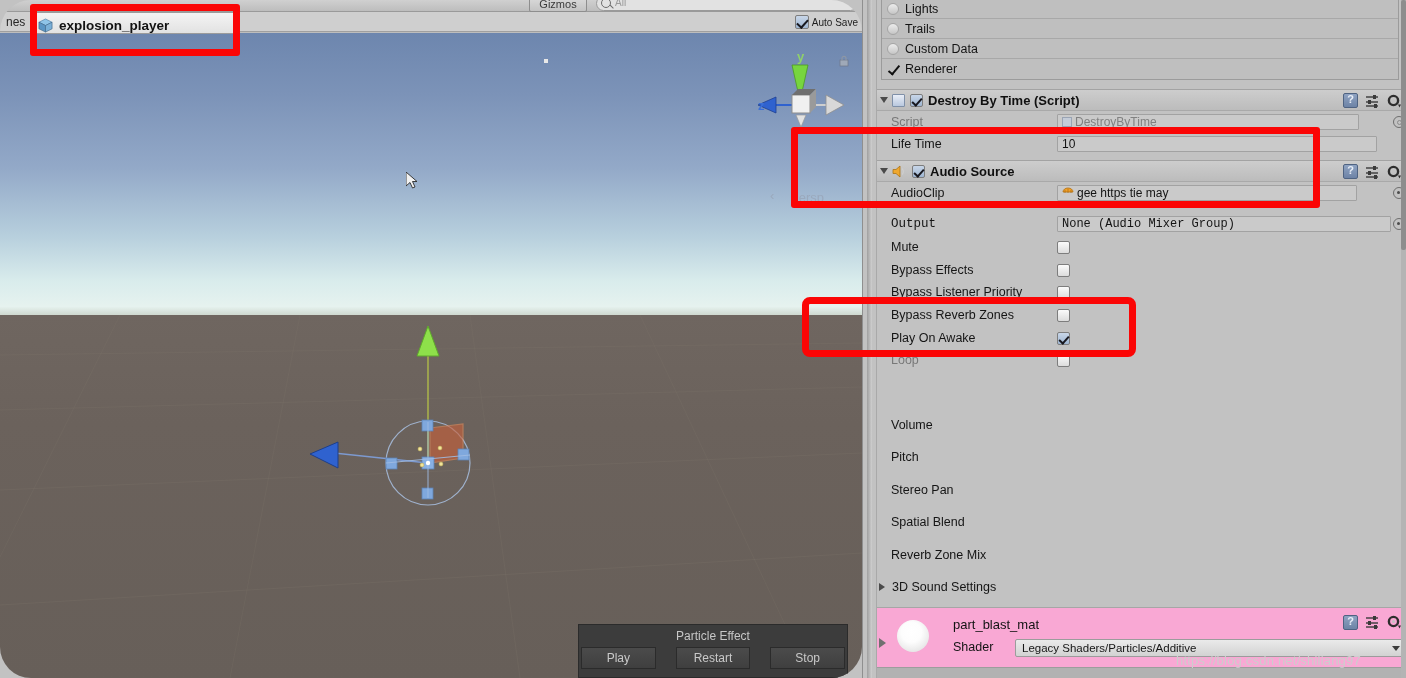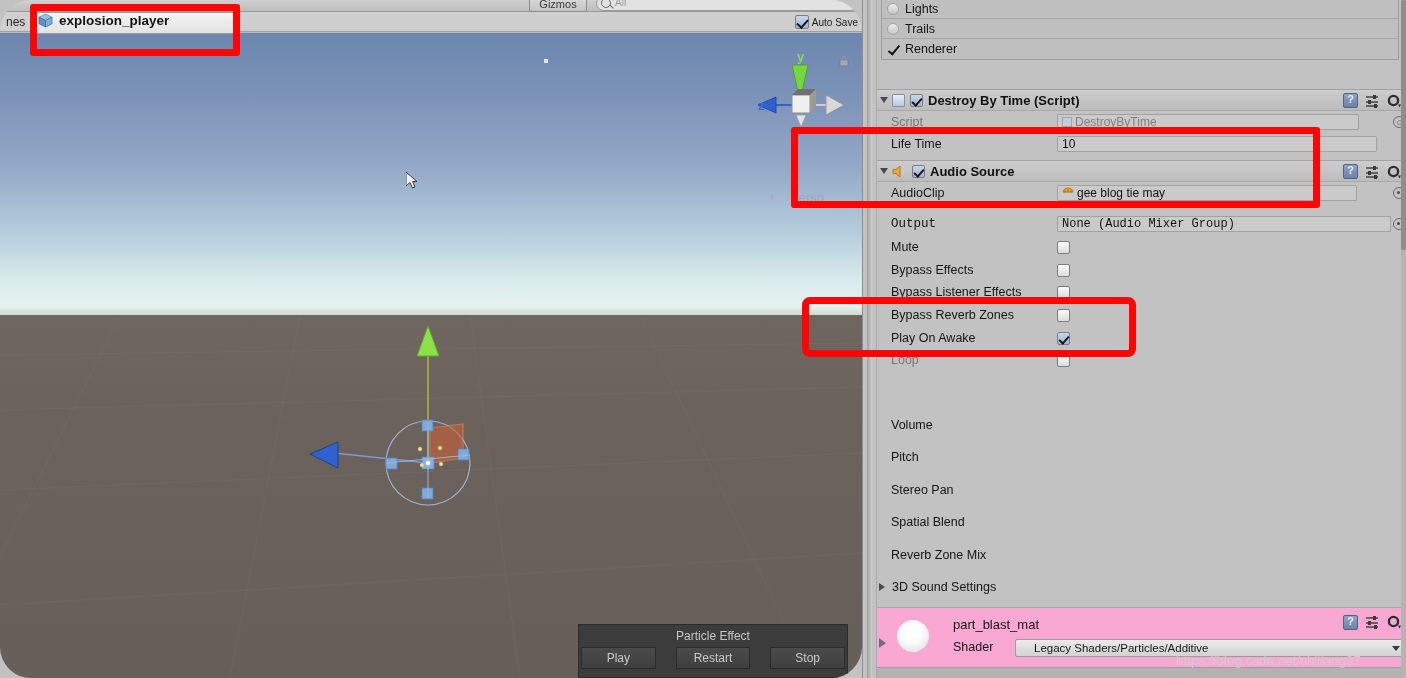--- a/index.html
+++ b/index.html
@@ -72,21 +72,21 @@
   #breadcrumb-left {
     position: absolute; left: 0; top: 12px; height: 20px;
     display: flex; align-items: center; padding-left: 6px;
     font-size: 12px; color: #262626; z-index: 6;
   }
   #hier-chip {
     position: absolute; left: 30px; top: 12px;
     width: 206px; height: 22px;
     background: linear-gradient(#f4f4f4,#e2e2e2);
     border: 1px solid #9b9b9b; border-radius: 2px;
-    display: flex; align-items: flex-start; gap: 6px; padding-left: 7px;
+    display: flex; align-items: flex-end; gap: 6px; padding-left: 7px;
     z-index: 7;
   }
   #hier-chip .label { font-size: 13.5px; font-weight: bold; color: #121212; }
   .cube-ico {
     width: 15px; height: 15px; flex: 0 0 auto; position: relative;
   }
 
   
   #viewport {
     position: absolute; left: 0; top: 33px; width: 862px; height: 645px;
@@ -263,21 +263,21 @@
   #mat-name {
     position: absolute; left: 76px; top: 9px; font-size: 13px; color: #131313;
   }
   #mat-shader-lab {
     position: absolute; left: 76px; top: 32px; font-size: 12.5px; color: #141414;
   }
   #mat-shader-dd {
     position: absolute; left: 138px; top: 31px; width: 392px; height: 18px;
     background: linear-gradient(#eaeaea,#d2d2d2);
     border: 1px solid #9c9c9c; border-radius: 2px;
-    font-size: 11.5px; color: #161616; line-height: 17px; padding-left: 18px;
+    font-size: 11.5px; color: #161616; line-height: 17px; padding-left: 6px;
   }
   #mat-shader-dd .caret {
     position: absolute; right: 6px; top: 6px; width: 0; height: 0;
     border-left: 4px solid transparent; border-right: 4px solid transparent;
     border-top: 5px solid #3c3c3c;
   }
   #mat-hdr-icons { position: absolute; right: 6px; top: 7px; display: flex; gap: 7px; }
   #insp-bottom-strip {
     position: absolute; left: 14px; top: 667px; width: 530px; height: 11px;
     background: #b2b2b2; border-top: 1px solid #9d9d9d;
@@ -427,20 +427,24 @@
     <div class="module-list">
       <div class="module-row">
         <span class="radio-off"></span>
         <span>Lights</span>
       </div>
       <div class="module-row">
         <span class="radio-off"></span>
         <span>Trails</span>
       </div>
       <div class="module-row">
+        <span class="radio-off"></span>
+        <span>Custom Data</span>
+      </div>
+      <div class="module-row">
         <span class="tick-mark"></span>
         <span>Renderer</span>
       </div>
     </div>
 
     <div class="comp-header" style="top:89px;">
       <span class="tri open"></span>
       <span class="script-ico"></span>
       <span class="u-check on"></span>
       <span class="comp-title">Destroy By Time (Script)</span>
@@ -518,21 +522,21 @@
       <span class="prop-label">AudioClip</span>
       <span class="field-box" style="width:300px;">
         <span>
           <svg width="12" height="11" viewBox="0 0 12 11">
             <path d="M1 6 a5 4 0 0 1 10 0 z" fill="#f0a02a" stroke="#b06f12" stroke-width="0.8"></path>
             <line x1="3" y1="4" x2="3" y2="7" stroke="#b06f12" stroke-width="0.7"></line>
             <line x1="6" y1="3" x2="6" y2="7" stroke="#b06f12" stroke-width="0.7"></line>
             <line x1="9" y1="4" x2="9" y2="7" stroke="#b06f12" stroke-width="0.7"></line>
           </svg>
         </span>
-        <span>gee blog tie may</span>
+        <span>gee https tie may</span>
       </span>
       <span class="obj-dot" style="left:516px;top:5px;"></span>
     </div>
 
     <div class="prop-row" style="top:213px;font-family:Liberation Mono, monospace;">
       <span class="prop-label">Output</span>
       <span class="field-box" style="width:334px;">
         <span>None (Audio Mixer Group)</span>
       </span>
       <span class="obj-dot" style="left:516px;top:5px;"></span>
@@ -540,21 +544,21 @@
 
     <div class="prop-row" style="top:236px;">
       <span class="prop-label">Mute</span>
       <span class="u-check"></span>
     </div>
     <div class="prop-row" style="top:259px;">
       <span class="prop-label">Bypass Effects</span>
       <span class="u-check"></span>
     </div>
     <div class="prop-row" style="top:281px;">
-      <span class="prop-label">Bypass Listener Effects</span>
+      <span class="prop-label">Bypass Listener Priority</span>
       <span class="u-check"></span>
     </div>
     <div class="prop-row" style="top:304px;">
       <span class="prop-label">Bypass Reverb Zones</span>
       <span class="u-check"></span>
     </div>
     <div class="prop-row" style="top:327px;">
       <span class="prop-label">Play On Awake</span>
       <span class="u-check on"></span>
     </div>

